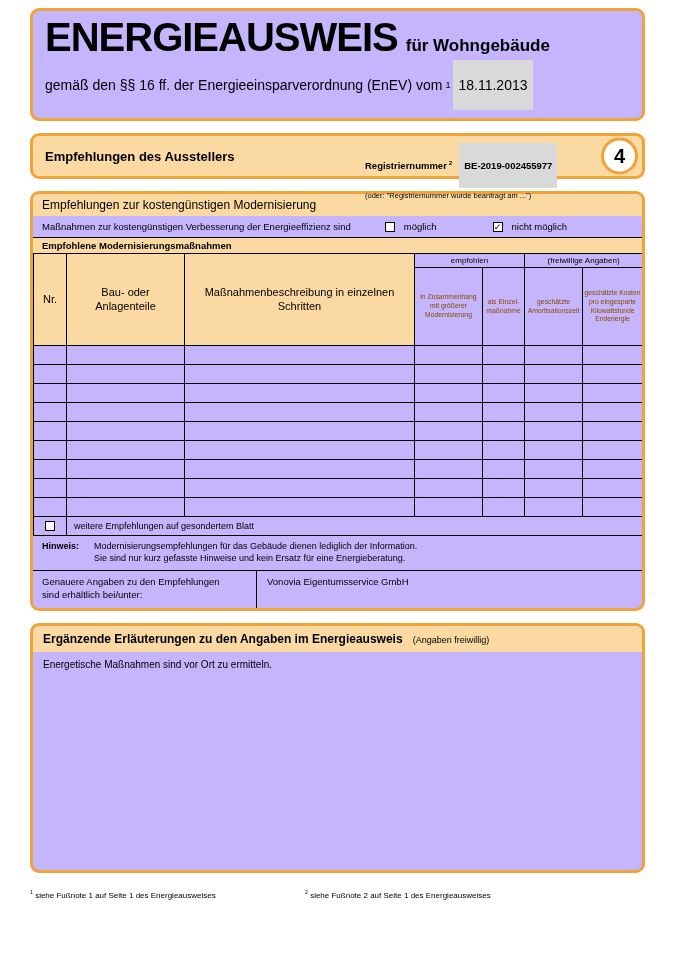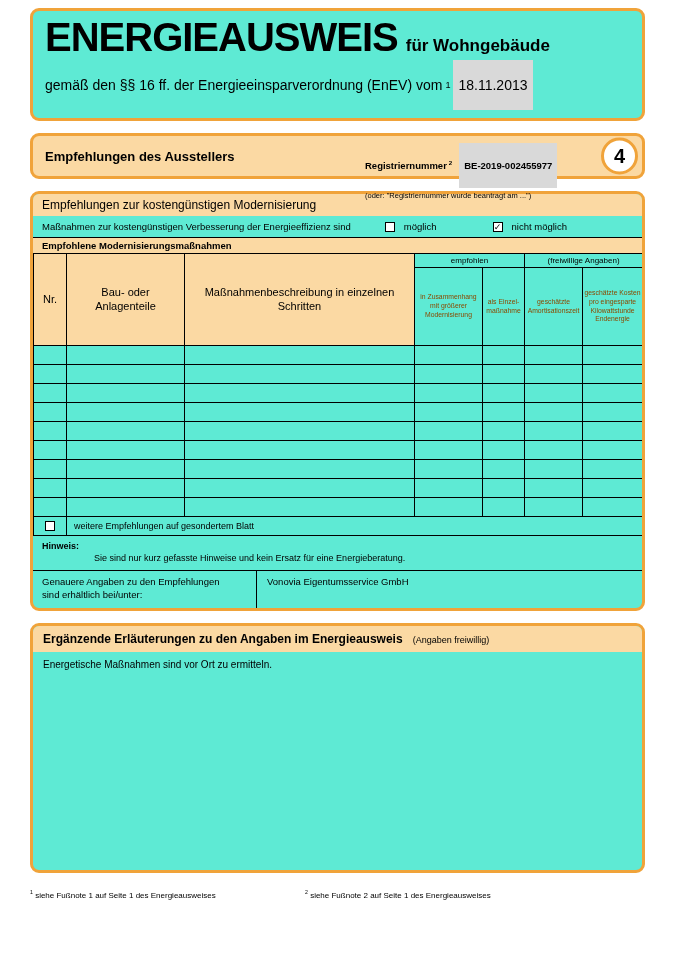--- a/index.html
+++ b/index.html
@@ -8,21 +8,21 @@
     width: 673px; height: 960px;
     font-family: "Liberation Sans", sans-serif;
     color: #000;
     position: relative;
   }
   .page { width: 673px; height: 960px; padding-top: 8px; position: relative; }
 
   .obox {
     border: 3px solid var(--accent, #F0A33A);
     border-radius: 9px;
-    background: #5eead4;
+    background: #c4b5fd;
     margin: 0 28px 12px 30px;
   }
 
   
   .header-box { padding: 4px 12px 8px 12px; }
   .title-line { display: flex; align-items: baseline; }
   .main-title { font-size: 40px; font-weight: bold; letter-spacing: -1px; line-height: 1.1; }
   .title-suffix { font-size: 17px; font-weight: bold; margin-left: 8px; text-align: center; }
   .subtitle { font-size: 14px; margin-top: 1px; display: flex; align-items: center; gap: 3px; }
   sup { font-size: 0.65em; vertical-align: super; line-height: 0; }
@@ -267,21 +267,21 @@
             <span class="checkbox"></span>
           </td>
           <td colspan="6" class="more-text">weitere Empfehlungen auf gesondertem Blatt</td>
         </tr>
       </tfoot>
     </table>
 
     <div class="hint-row">
       <span class="hint-label">Hinweis:</span>
       <span class="hint-text">
-        <br>
+        <span>Modernisierungsempfehlungen für das Gebäude dienen lediglich der Information.</span><br>
         <span>Sie sind nur kurz gefasste Hinweise und kein Ersatz für eine Energieberatung.</span>
       </span>
     </div>
 
     <div class="contact-row">
       <div class="contact-label">
         <span>Genauere Angaben zu den Empfehlungen</span><br>
         <span>sind erhältlich bei/unter:</span>
       </div>
       <div class="contact-value">Vonovia Eigentumsservice GmbH</div>

